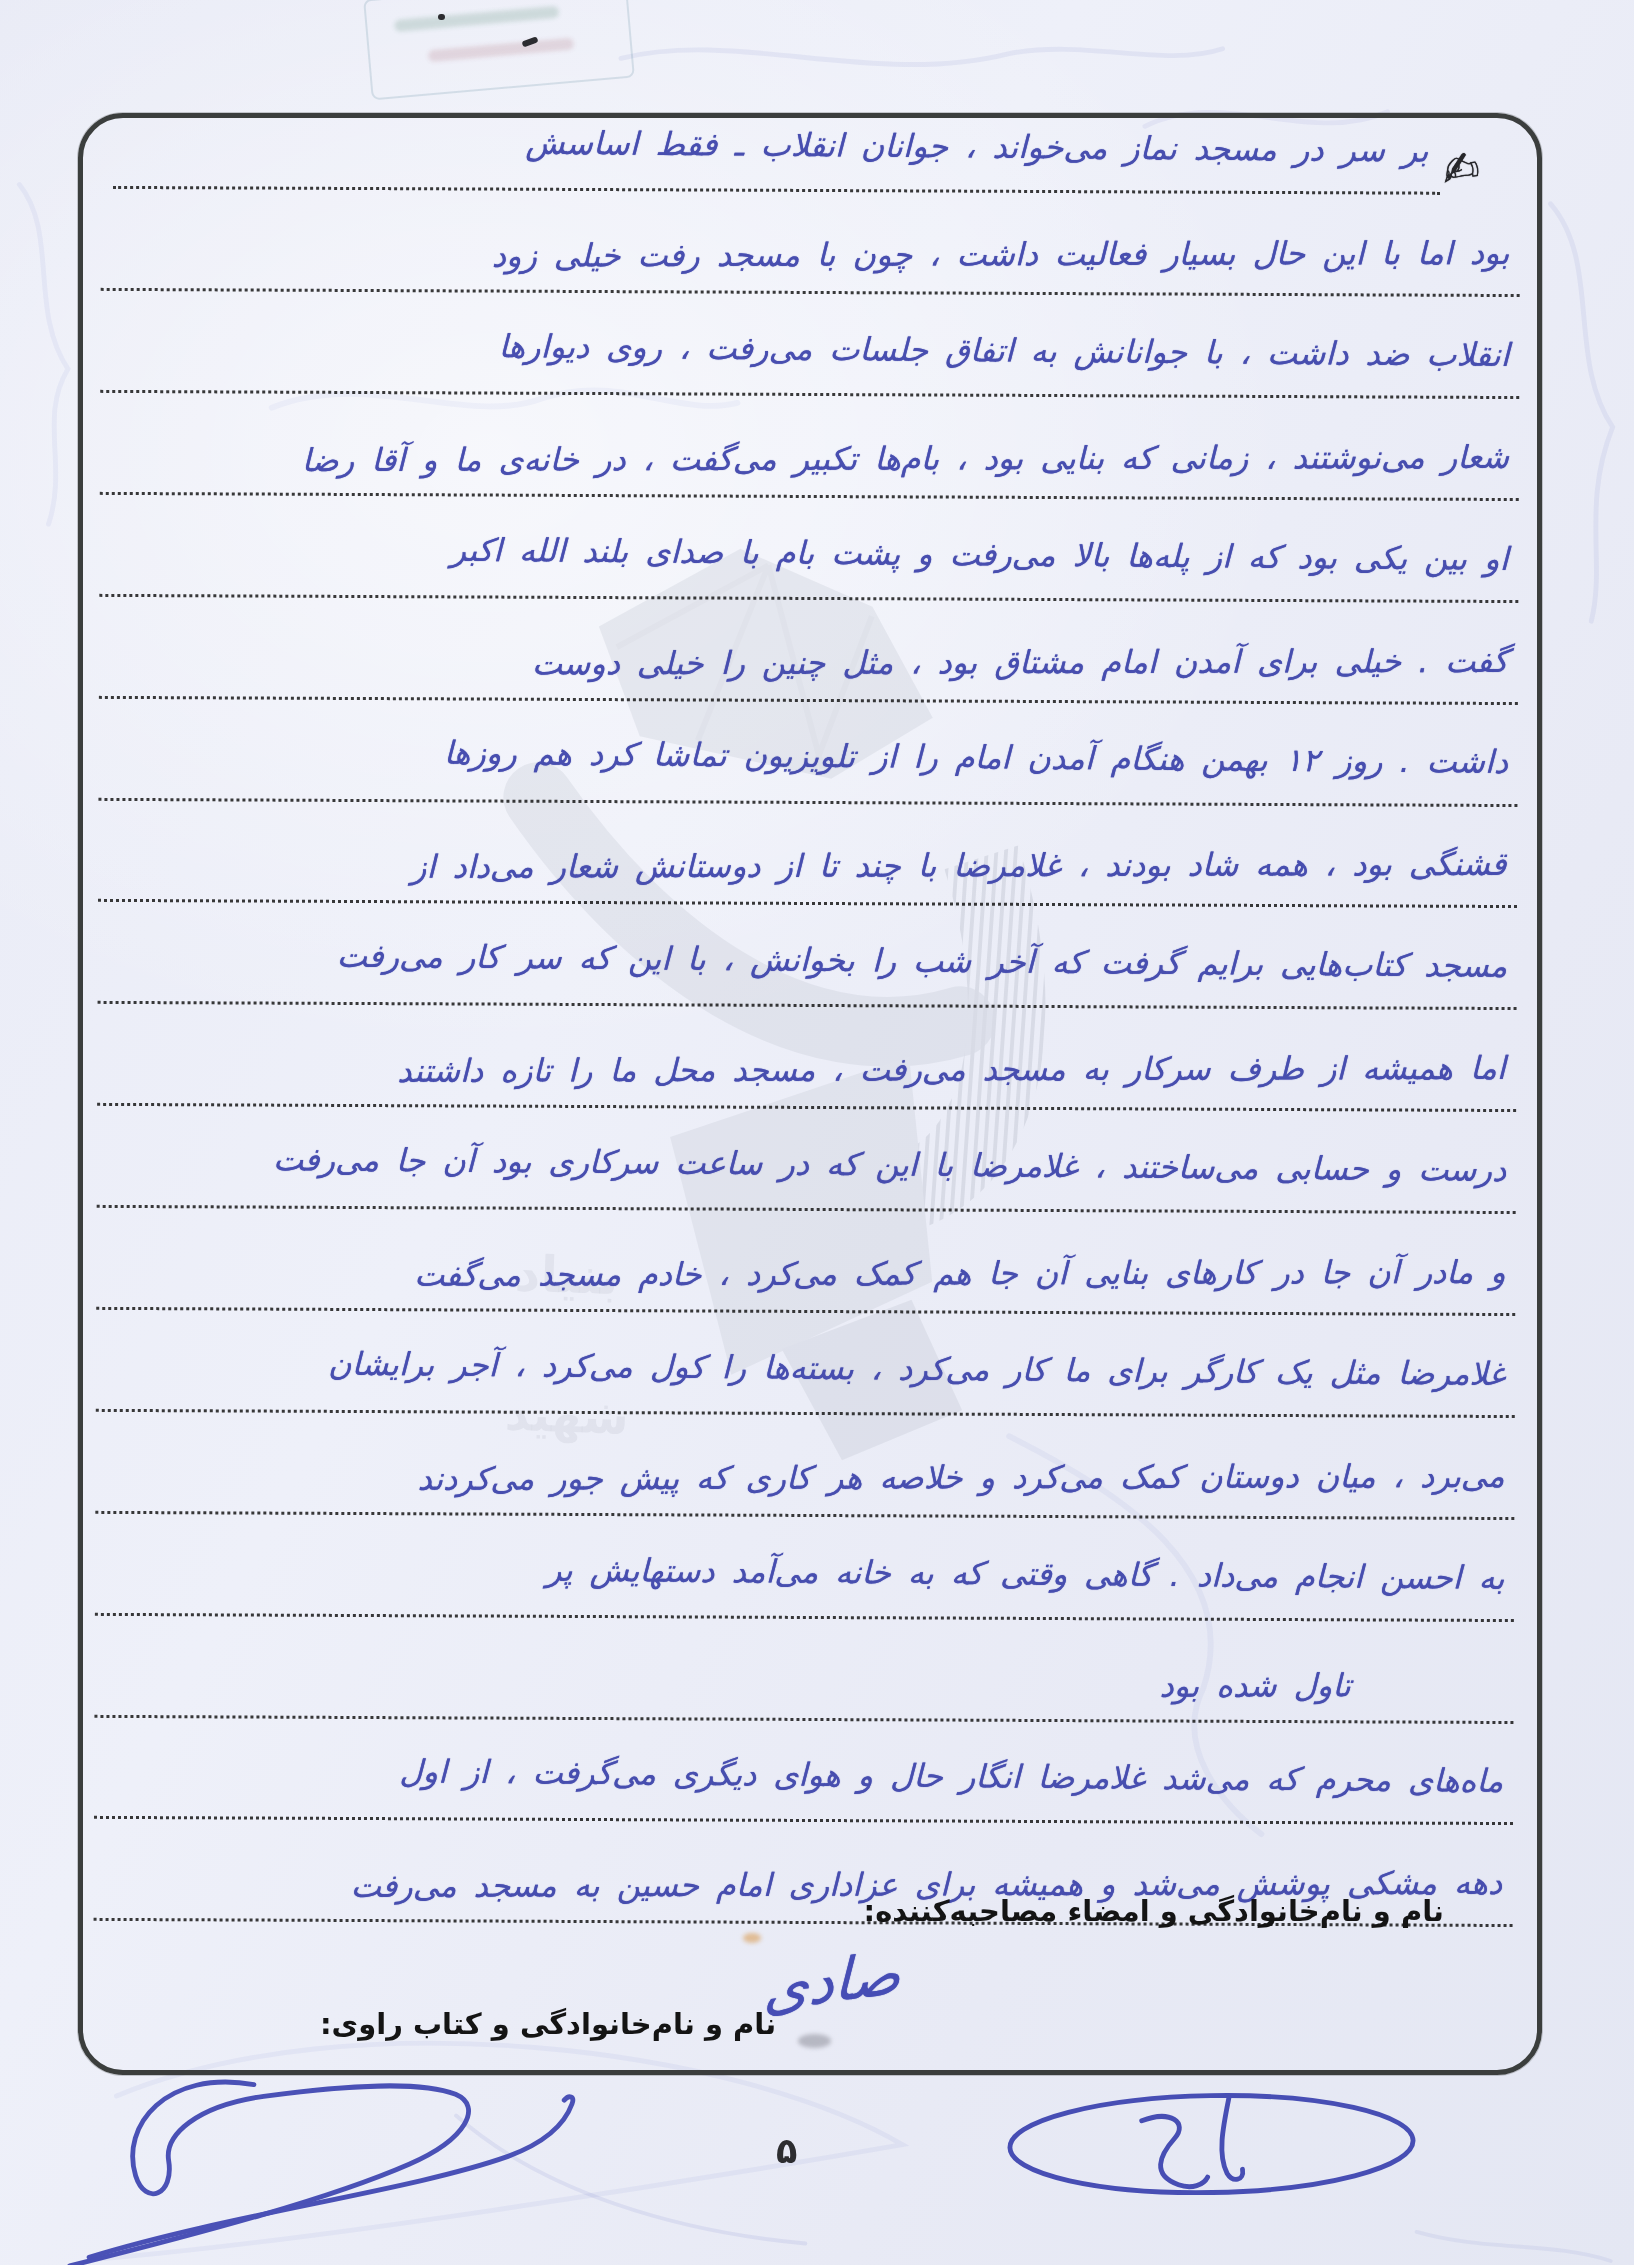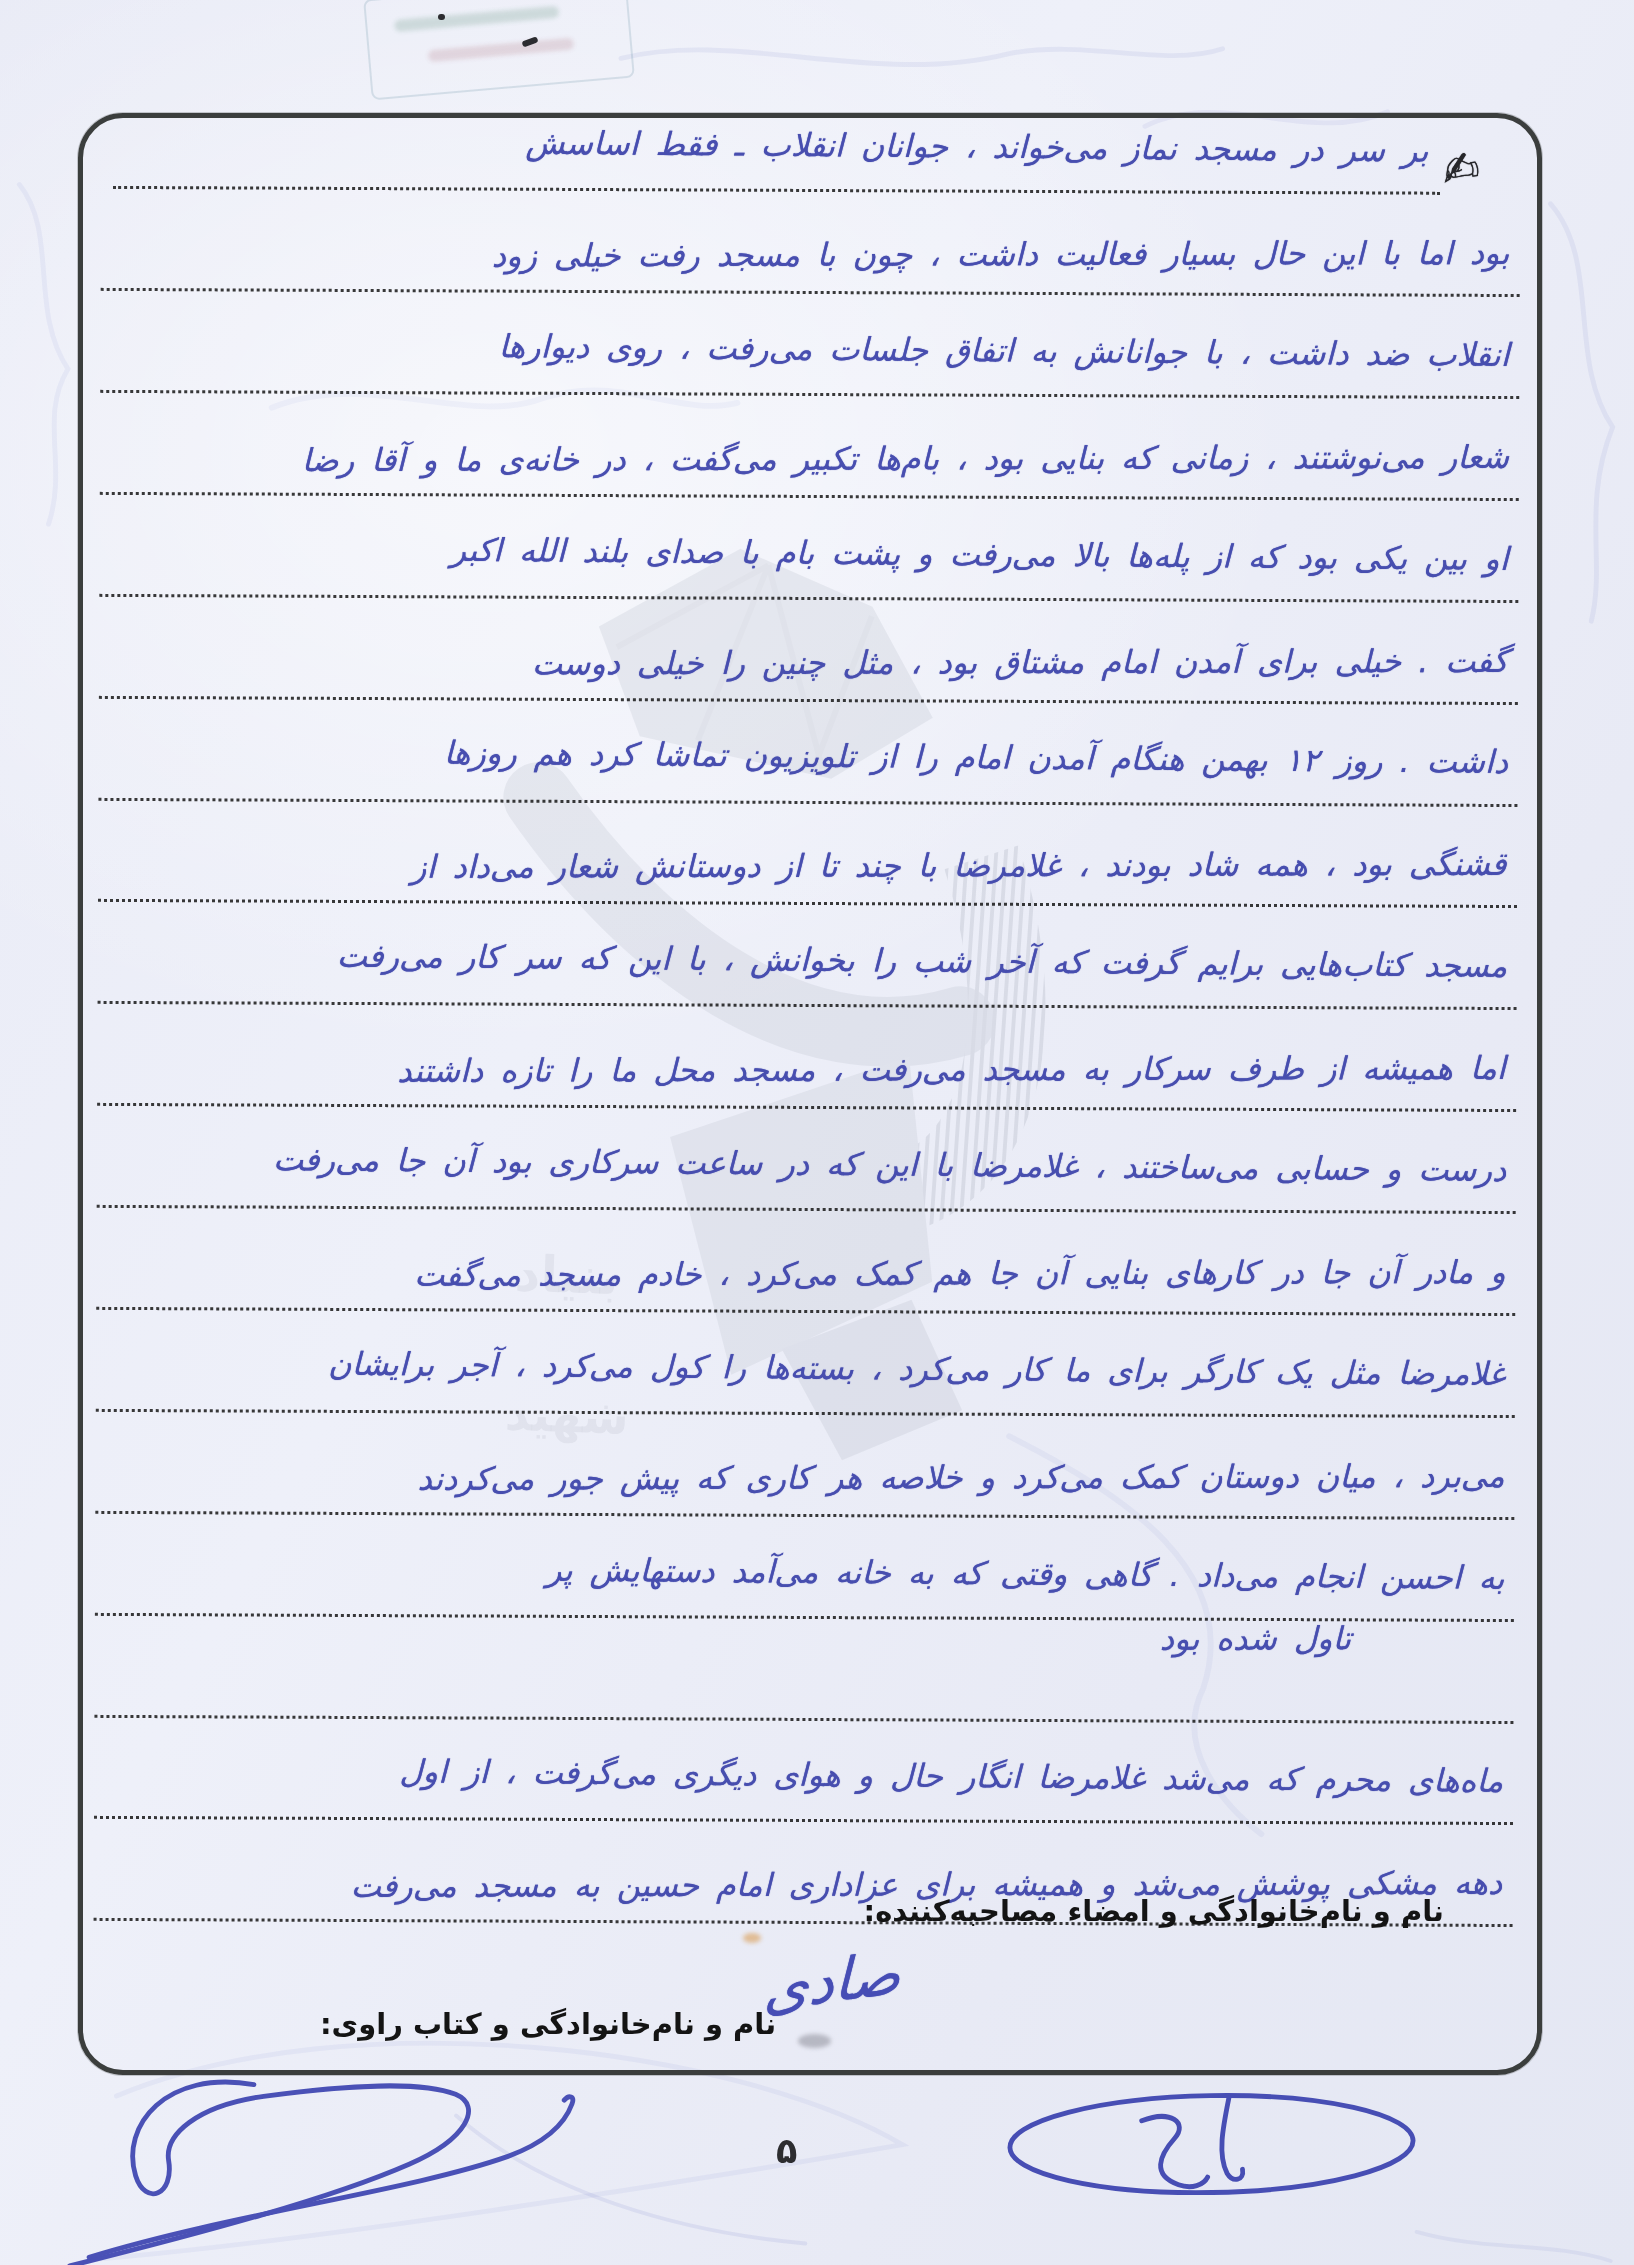--- a/index.html
+++ b/index.html
@@ -148,21 +148,21 @@
       <div class="hw" style="right: 128px; top: 1148px; transform: rotate(0.25deg);">درست و حسابی می‌ساختند ، غلامرضا با این که در ساعت سرکاری بود آن جا می‌رفت</div>
       <div class="rule" style="left: 97px; width: 1419px; top: 1310px;"></div>
       <div class="hw" style="right: 128px; top: 1250px; transform: rotate(-0.4deg);">و مادر آن جا در کارهای بنایی آن جا هم کمک می‌کرد ، خادم مسجد می‌گفت</div>
       <div class="rule" style="left: 97px; width: 1419px; top: 1412px;"></div>
       <div class="hw" style="right: 128px; top: 1352px; transform: rotate(0.25deg);">غلامرضا مثل یک کارگر برای ما کار می‌کرد ، بسته‌ها را کول می‌کرد ، آجر برایشان</div>
       <div class="rule" style="left: 97px; width: 1419px; top: 1514px;"></div>
       <div class="hw" style="right: 128px; top: 1454px; transform: rotate(-0.4deg);">می‌برد ، میان دوستان کمک می‌کرد و خلاصه هر کاری که پیش جور می‌کردند</div>
       <div class="rule" style="left: 97px; width: 1419px; top: 1616px;"></div>
       <div class="hw" style="right: 128px; top: 1556px; transform: rotate(0.25deg);">به احسن انجام می‌داد . گاهی وقتی که به خانه می‌آمد دستهایش پر</div>
       <div class="rule" style="left: 97px; width: 1419px; top: 1718px;"></div>
-      <div class="hw" style="right: 281px; top: 1617px; transform: rotate(-0.4deg);">تاول شده بود</div>
+      <div class="hw" style="right: 281px; top: 1664px; transform: rotate(-0.4deg);">تاول شده بود</div>
       <div class="rule" style="left: 97px; width: 1419px; top: 1819px;"></div>
       <div class="hw" style="right: 128px; top: 1759px; transform: rotate(0.25deg);">ماه‌های محرم که می‌شد غلامرضا انگار حال و هوای دیگری می‌گرفت ، از اول</div>
       <div class="rule" style="left: 97px; width: 1419px; top: 1921px;"></div>
       <div class="hw" style="right: 128px; top: 1861px; transform: rotate(-0.4deg);">دهه مشکی پوشش می‌شد و همیشه برای عزاداری امام حسین به مسجد می‌رفت</div>
     </div>
 
   <div class="footer-label lbl-interviewer">نام و نام‌خانوادگی و امضاء مصاحبه‌کننده:</div>
   <div class="sig-name">صادی</div>
   <div class="footer-label lbl-narrator">نام و نام‌خانوادگی و کتاب راوی:</div>
   <div class="smudge" style="left:798px;top:2034px;width:33px;height:13.6px;background:rgba(90,90,100,.35);"></div>

